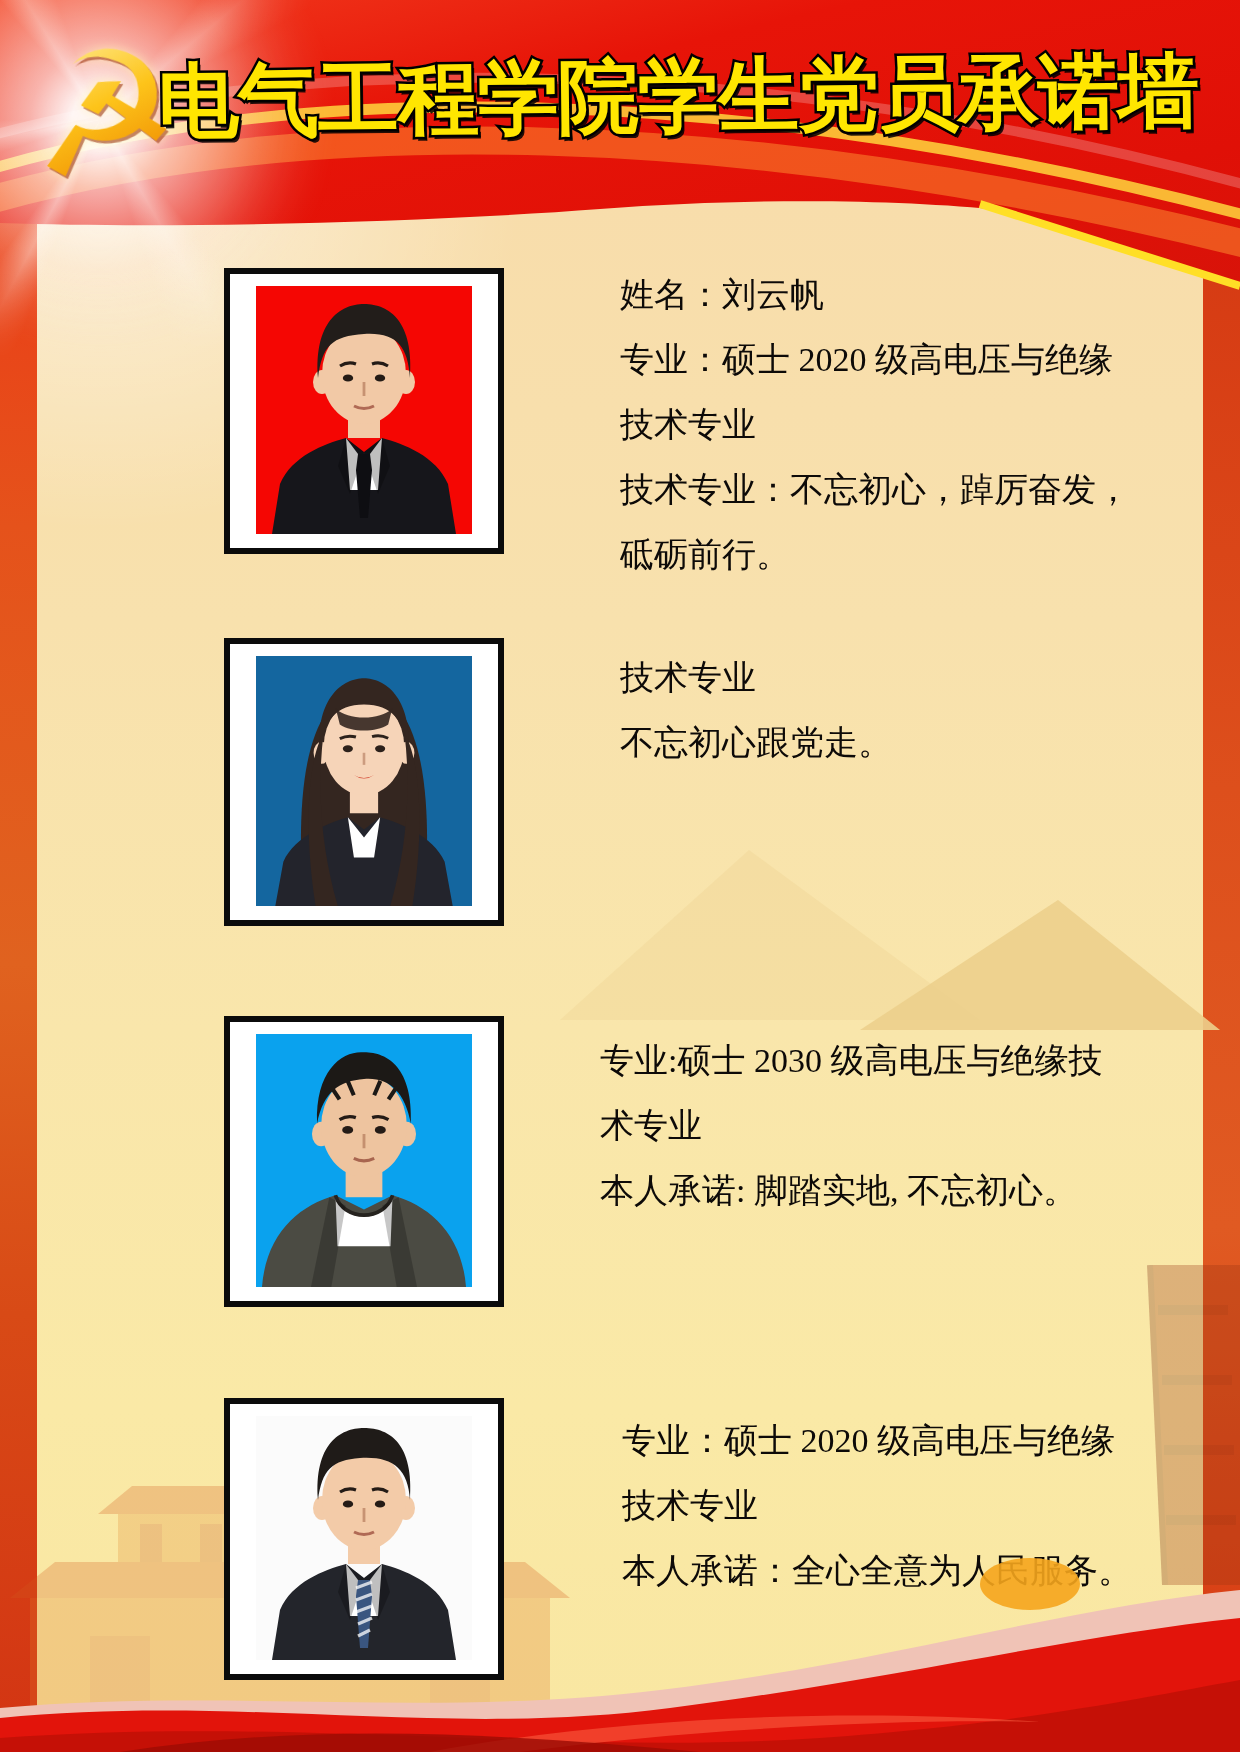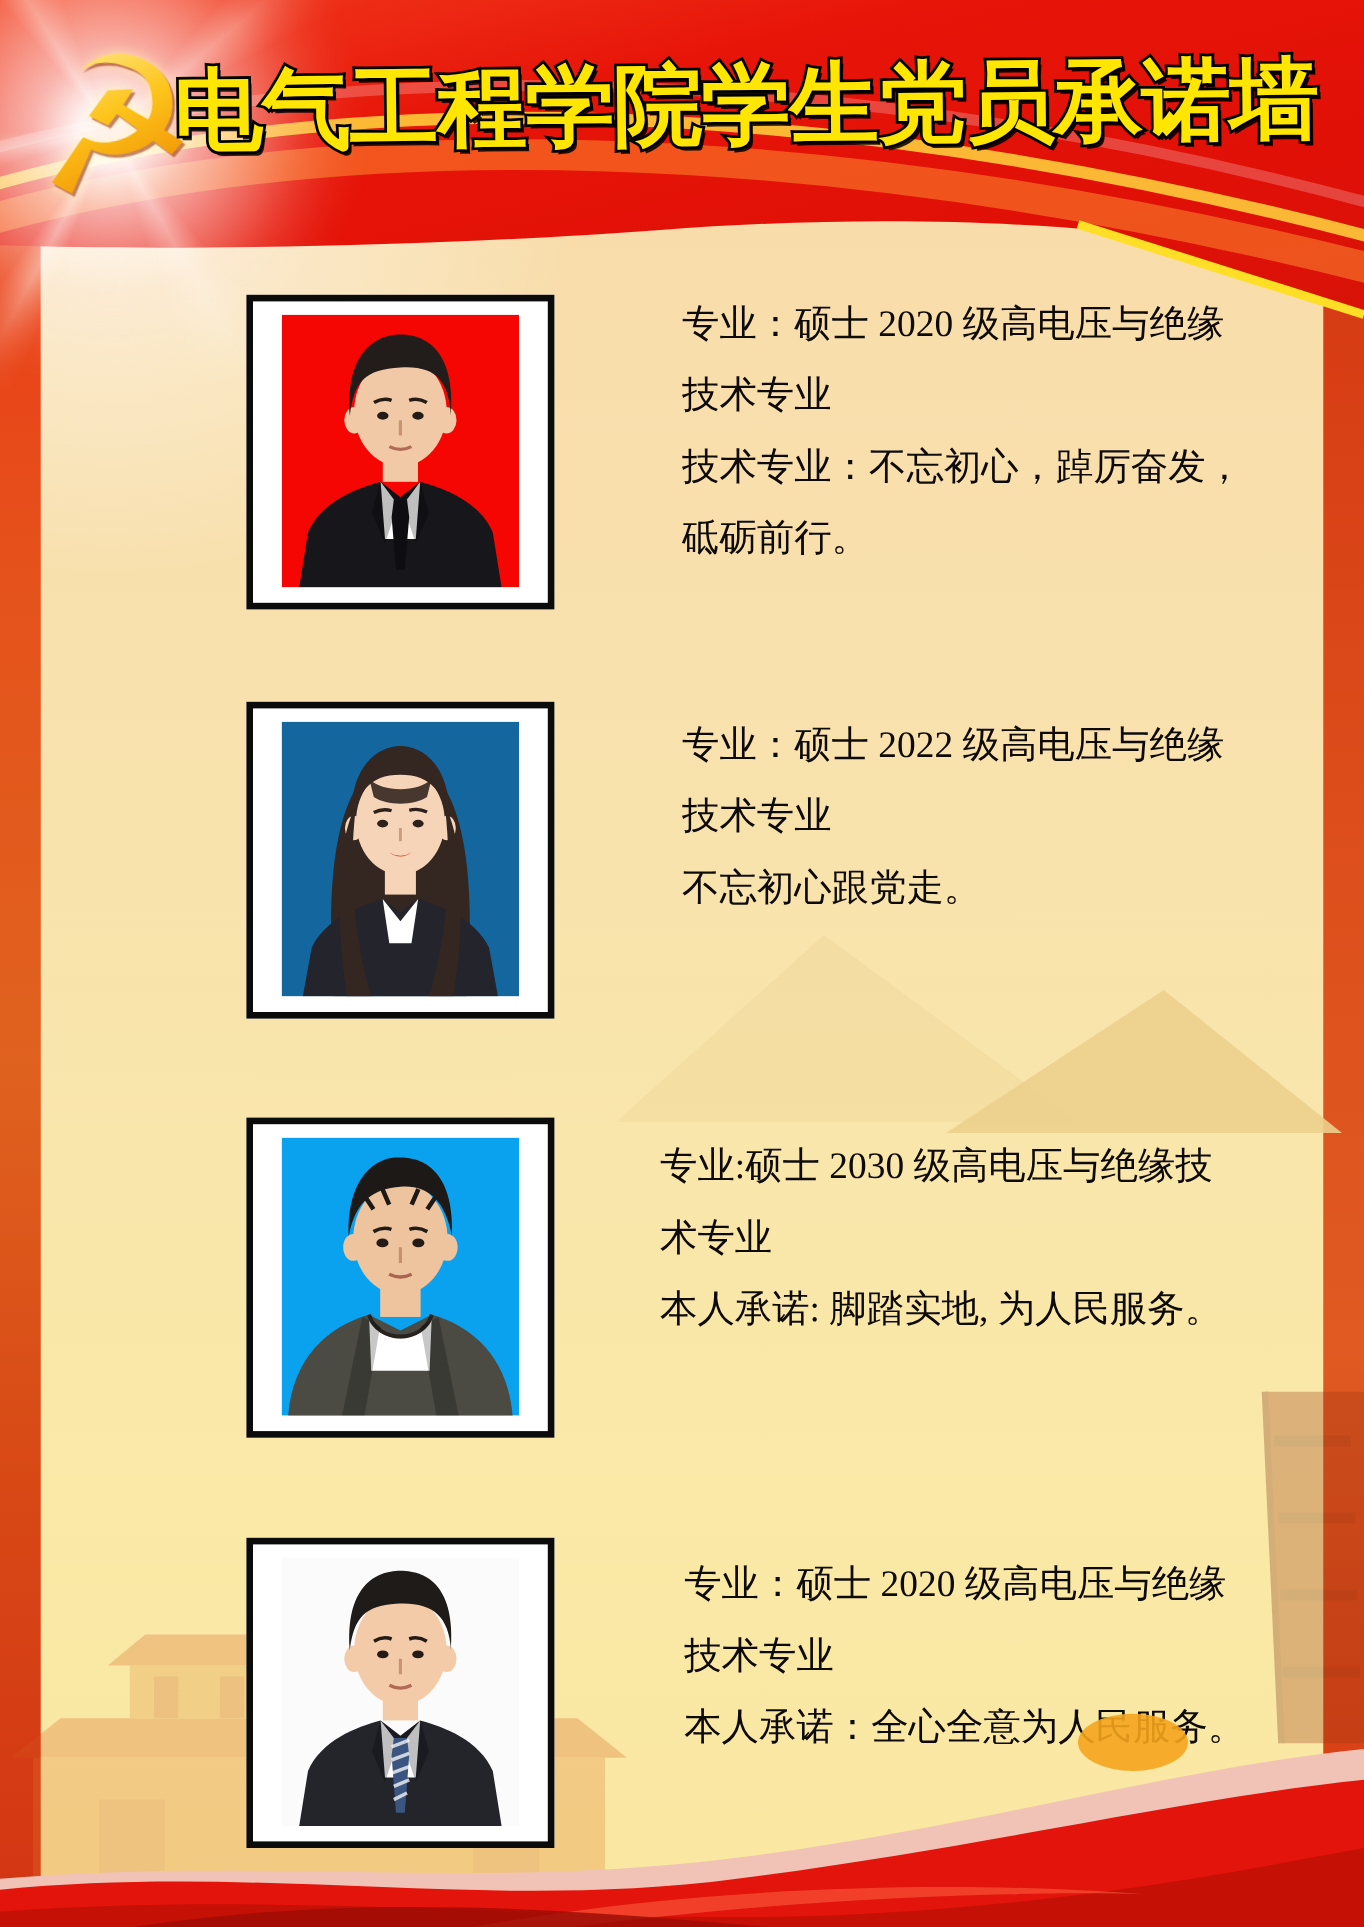--- a/index.html
+++ b/index.html
@@ -141,20 +141,21 @@
           <path d="M49,60 q5,2.6 10,0" stroke="#b06a55" stroke-width="1.5" fill="none"></path>
           <path d="M8,124 L12,99 C18,85 34,79 45,76 L54,83 L63,76 C74,79 90,85 96,99 L100,124 Z" style="fill:var(--suit)"></path>
           <path d="M45,76 L54,88 L63,76 L61,102 L47,102 Z" style="fill:var(--shirt)"></path>
           <path d="M45,76 L54,83 L47,104 L41,90 Z" fill="rgba(0,0,0,.25)"></path>
           <path d="M63,76 L54,83 L61,104 L67,90 Z" fill="rgba(0,0,0,.25)"></path>
           <path d="M51,84 L57,84 L58,92 L56,116 L52,116 L50,92 Z" style="fill:var(--tie)"></path>
         </svg>
       </div>
     </div>
     <div class="info" style="left:620px;top:262px;">
+      <div class="line">姓名：刘云帆</div>
       <div class="line">专业：硕士 2020 级高电压与绝缘</div>
       <div class="line">技术专业</div>
       <div class="line">技术专业：不忘初心，踔厉奋发，</div>
       <div class="line">砥砺前行。</div>
     </div>
   </section>
 
   <section>
     <div class="photo-frame" style="top:638px;height:288px;">
       <div class="photo" style="--bg: #14669f; --hair: #342620; --skin: #f6d4b8; --suit: #23242c; --shirt: #ffffff; --lips: #d2452f;">
@@ -174,21 +175,20 @@
           <path d="M54,48 l0,6" stroke="rgba(170,110,80,.55)" stroke-width="1.3" fill="none"></path>
           <path d="M49,59 q5,3 10,0 q-5,3.6 -10,0 Z" style="fill:var(--lips)"></path>
           <path d="M10,124 L14,102 C20,89 36,83 46,80 L54,86 L62,80 C72,83 88,89 94,102 L98,124 Z" style="fill:var(--suit)"></path>
           <path d="M46,80 L54,90 L62,80 L59,100 L49,100 Z" style="fill:var(--shirt)"></path>
           <path d="M30,124 C24,86 26,52 34,38 C30,70 34,100 41,124 Z" style="fill:var(--hair)"></path>
           <path d="M78,124 C84,86 82,52 74,38 C78,70 74,100 67,124 Z" style="fill:var(--hair)"></path>
         </svg>
       </div>
     </div>
     <div class="info" style="left:620px;top:645px;">
-      <div class="line">专业：硕士 2022 级高电压与绝缘</div>
       <div class="line">技术专业</div>
       <div class="line">不忘初心跟党走。</div>
     </div>
   </section>
 
   <section>
     <div class="photo-frame" style="top:1016px;height:291px;">
       <div class="photo" style="--bg: #0aa2ee; --hair: #1c1916; --skin: #eec49f; --suit: #4b4b43; --shirt: #ffffff;">
         <svg viewBox="0 0 108 124" preserveAspectRatio="xMidYMax slice">
           <rect x="0" y="0" width="108" height="124" style="fill:var(--bg)"></rect>
@@ -208,21 +208,21 @@
           <path d="M40,79 C44,93 64,93 68,79 L67,104 L41,104 Z" style="fill:var(--shirt)"></path>
           <path d="M40,79 C44,92 64,92 68,79" stroke="#26231f" stroke-width="1.8" fill="none"></path>
           <path d="M37,80 L28,124 L38,124 L45,84 Z" fill="rgba(0,0,0,.22)"></path>
           <path d="M71,80 L80,124 L70,124 L63,84 Z" fill="rgba(0,0,0,.22)"></path>
         </svg>
       </div>
     </div>
     <div class="info" style="left:600px;top:1028px;">
       <div class="line">专业:硕士 2030 级高电压与绝缘技</div>
       <div class="line">术专业</div>
-      <div class="line">本人承诺: 脚踏实地, 为人民服务。</div>
+      <div class="line">本人承诺: 脚踏实地, 不忘初心。</div>
     </div>
   </section>
 
   <section>
     <div class="photo-frame" style="top:1398px;height:282px;">
       <div class="photo" style="--bg: #fbfbfb; --hair: #1f1b18; --skin: #f3cba8; --suit: #23252b; --shirt: #ffffff; --tie: #3a5680;">
         <svg viewBox="0 0 108 124" preserveAspectRatio="xMidYMax slice">
           <rect x="0" y="0" width="108" height="124" style="fill:var(--bg)"></rect>
           <ellipse cx="33" cy="48" rx="4.5" ry="6" style="fill:var(--skin)"></ellipse>
           <ellipse cx="75" cy="48" rx="4.5" ry="6" style="fill:var(--skin)"></ellipse>

